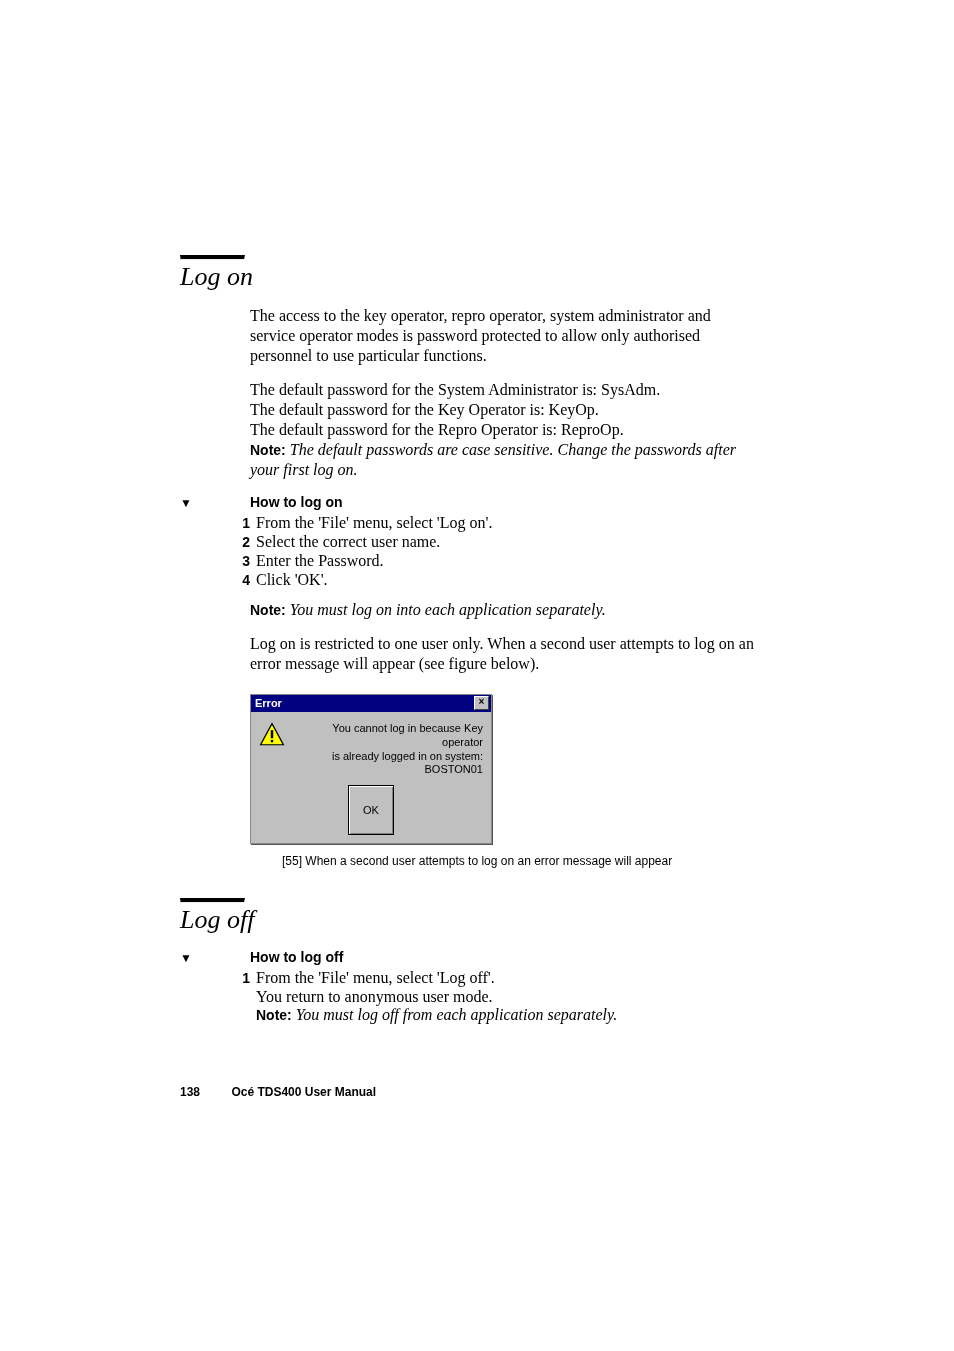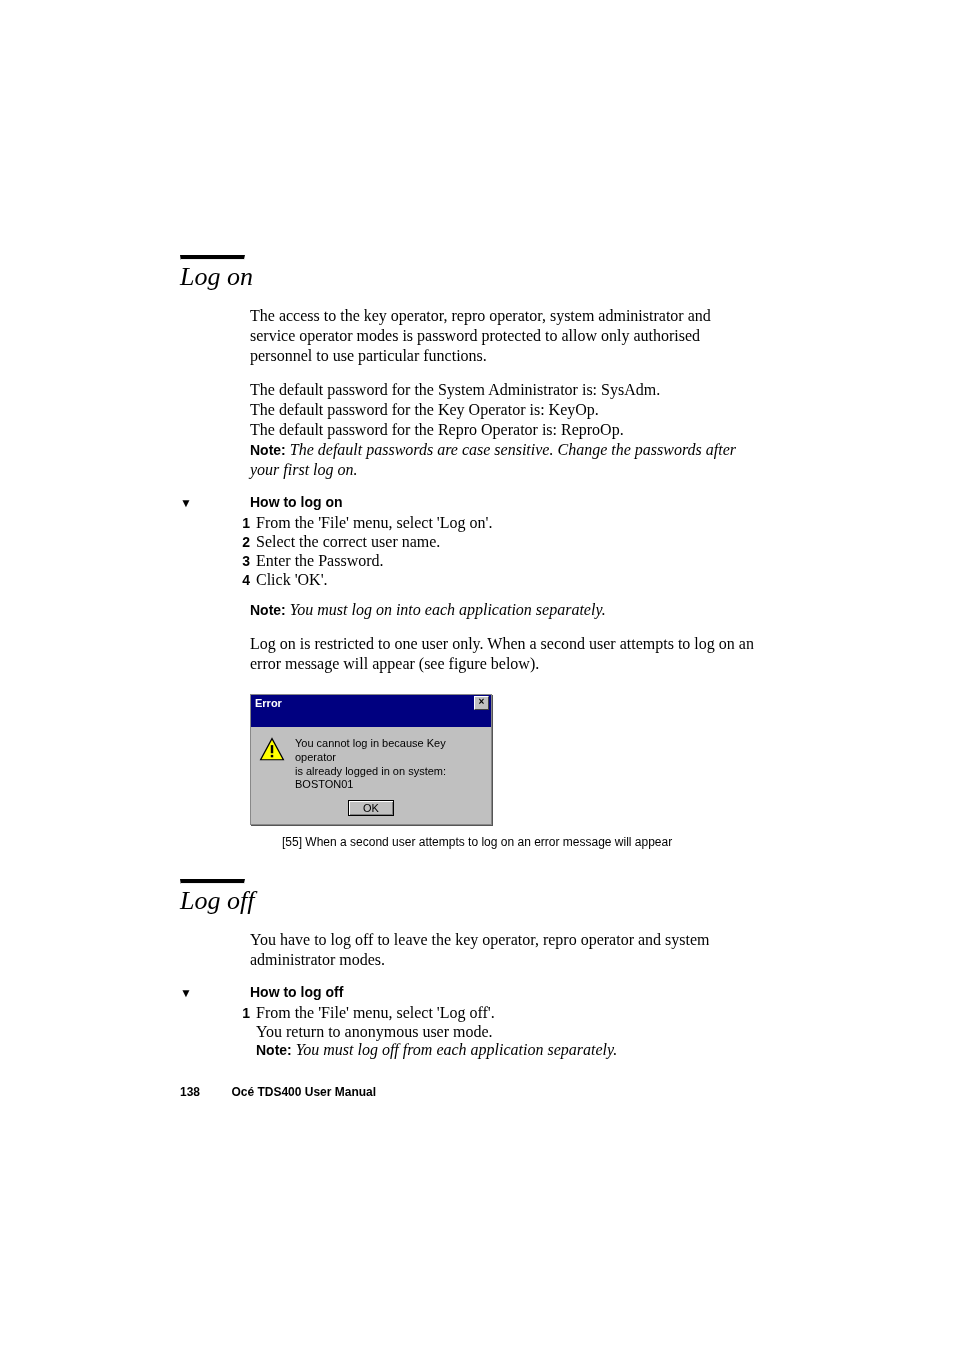--- a/index.html
+++ b/index.html
@@ -96,21 +96,21 @@
     font-family: "MS Sans Serif", Arial, sans-serif;
     font-size: 11px;
     box-shadow: 1px 1px 0 #555;
   }
   .dialog-titlebar {
     background: #000080;
     color: #fff;
     display: flex;
     justify-content: space-between;
     align-items: center;
-    padding: 1px 2px 17px 4px;
+    padding: 1px 2px 2px 4px;
     font-weight: bold;
     font-size: 11px;
   }
   .dialog-close {
     background: #c0c0c0;
     color: #000;
     width: 13px;
     height: 12px;
     font-size: 10px;
     line-height: 10px;
@@ -118,38 +118,39 @@
     border: 1px solid #fff;
     border-right-color: #404040;
     border-bottom-color: #404040;
     font-family: Arial, sans-serif;
     font-weight: bold;
   }
   .dialog-body {
     display: flex;
     padding: 10px 8px 6px 8px;
     align-items: flex-start;
+    text-align: right;
   }
   .dialog-icon svg {
     width: 26px;
     height: 26px;
   }
   .dialog-msg {
     margin-left: 10px;
     font-size: 11px;
     line-height: 1.25;
     color: #000;
   }
   .dialog-buttons {
     text-align: center;
     padding: 2px 0 8px 0;
   }
   .dialog-ok {
     font-size: 11px;
-    padding: 1px 14px;
+    padding: 18px 14px;
     background: #c0c0c0;
     border: 1px solid #000;
     box-shadow: inset 1px 1px 0 #fff, inset -1px -1px 0 #808080;
   }
   .caption {
     margin-left: 70px;
     font-family: Arial, Helvetica, sans-serif;
     font-size: 12px;
     margin-top: 10px;
     margin-bottom: 30px;
@@ -243,23 +244,20 @@
       </div>
     </div>
 
     <div class="caption">[55] When a second user attempts to log on an error message will appear</div>
   </div>
 
   <div>
     <hr class="heading-rule">
     <h2 class="section-heading">Log off</h2>
 
-    <div class="body-text">
-      <p class="para">You have to log off to leave the key operator, repro operator and system administrator modes.</p>
-    </div>
 
     <div class="proc-block">
       <span class="proc-marker">▼</span>
       <div class="proc-title">How to log off</div>
       <div class="step">
         <span class="step-num">1</span>
         <span class="step-text">From the 'File' menu, select 'Log off'.</span>
       </div>
       <div class="step-sub">You return to anonymous user mode.</div>
       <div class="step-sub">

